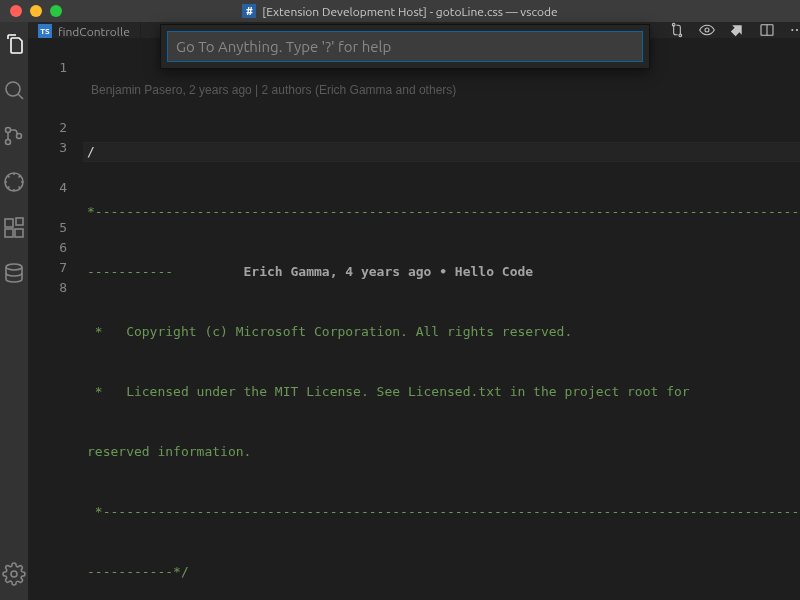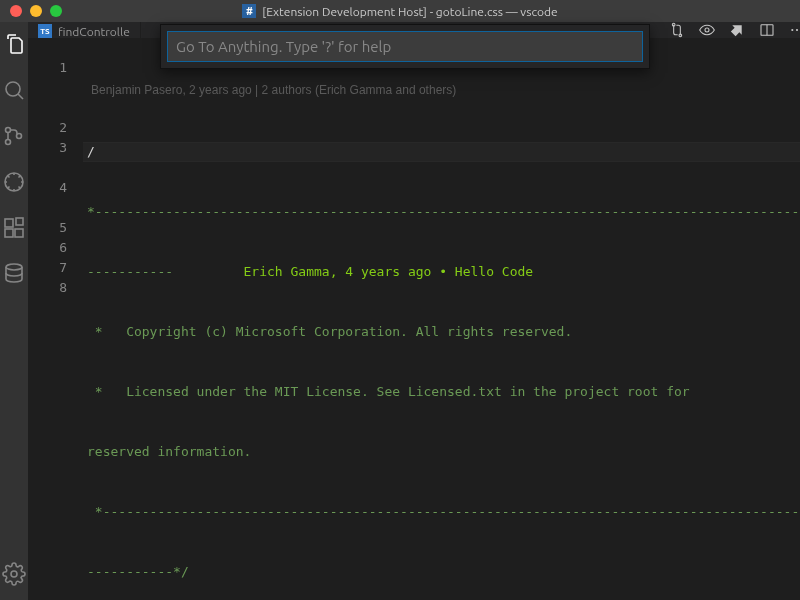--- a/index.html
+++ b/index.html
@@ -137,21 +137,21 @@
   }
   .ln { height: 20px; padding-left: 4px; position: relative; }
   .hl-line { background: rgba(40,40,40,0.6); }
   .hl-line::before {
     content:""; position:absolute; left:-55px; right:0; top:0; bottom:0;
     border-top:1px solid #282828; border-bottom:1px solid #282828;
     pointer-events:none;
   }
   .c-comment { color: #6a9955; }
   .c-punc { color: #d4d4d4; }
-  .c-dim { color: #84cc16; }
+  .c-dim { color: #a3a3a3; font-weight: bold; }
   .goto-popup {
     position: absolute;
     top: 24px;
     left: 160px;
     width: 490px;
     background: #252526;
     border: 1px solid #111;
     box-shadow: 0 4px 12px rgba(0,0,0,0.5);
     padding: 6px;
     z-index: 50;

